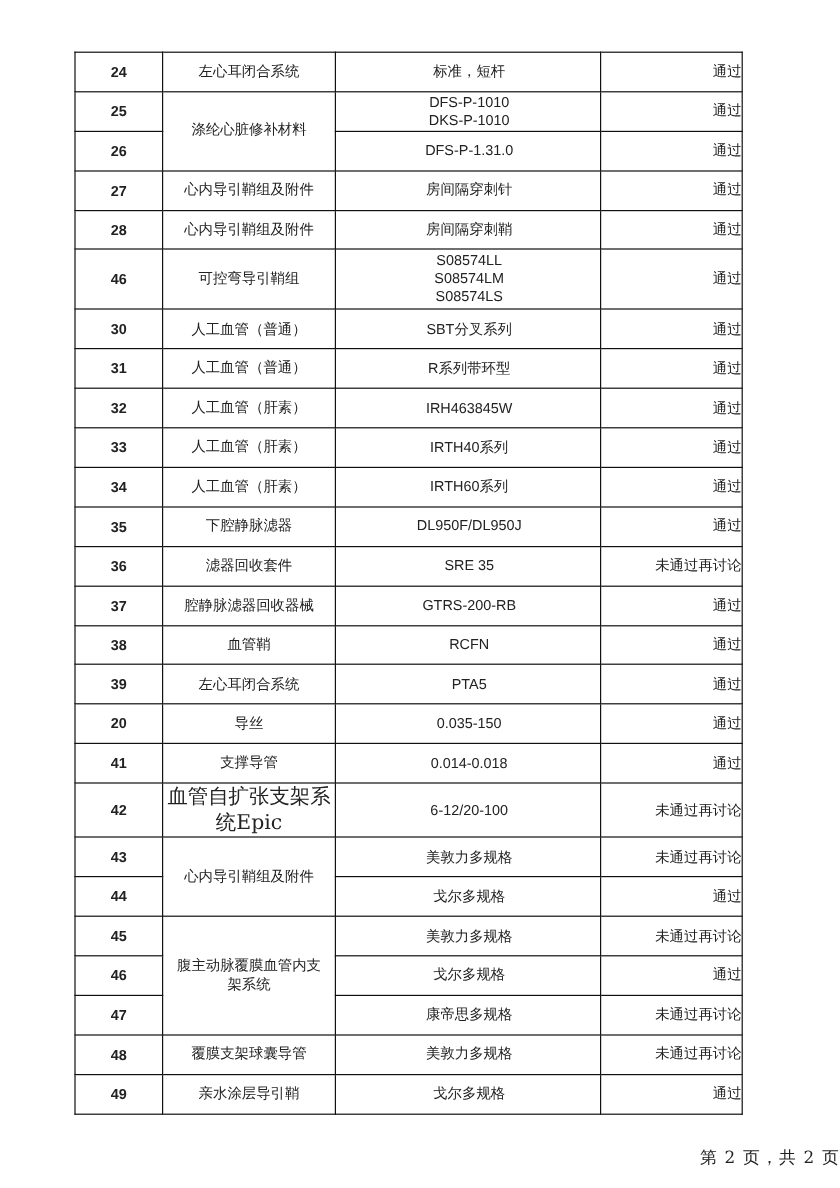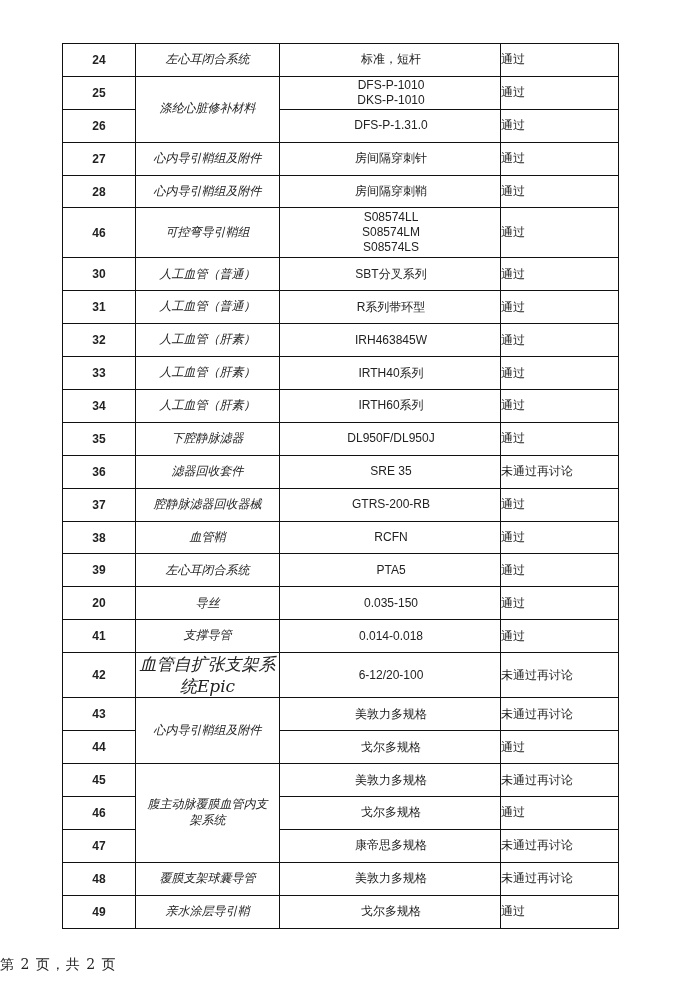--- a/index.html
+++ b/index.html
@@ -2,24 +2,24 @@
 <html><head>
 <meta charset="utf-8">
 <style>
   html, body { margin:0; padding:0; background:#ffffff; }
   body { width:700px; height:990px; position:relative; overflow:hidden;
          font-family:"DejaVu Serif", serif; color:#222; }
   table.doc { position:absolute; left:62px; top:43px; width:556px;
               border-collapse:collapse; table-layout:fixed; }
   table.doc td { border:1.5px solid #111; font-size:12px; padding:0; height:31.9px; }
   td.num { text-align:center; font-weight:bold; font-family:Liberation Sans, sans-serif; font-size:12px; }
-  td.name { text-align:center; line-height:1.3;font-style:italic; }
+  td.name { text-align:center; line-height:1.3; }
   td.spec { text-align:center; padding-left:2px !important; font-family:Liberation Sans, sans-serif; font-size:11.5px; line-height:1.25; white-space:pre-line; }
-  td.res { text-align:left;margin-left:12px; }
-  .footer { position:absolute; left:0; width:700px; top:956px; text-align:left; font-size:14px; letter-spacing:1px; }
+  td.res { text-align:right;margin-left:12px; }
+  .footer { position:absolute; left:0; width:700px; top:956px; text-align:right; font-size:14px; letter-spacing:1px; }
 </style>
 </head>
 <body>
 
 <table class="doc">
   <colgroup>
     <col style="width:73px">
       <col style="width:144px">
       <col style="width:221px">
       <col style="width:118px">

